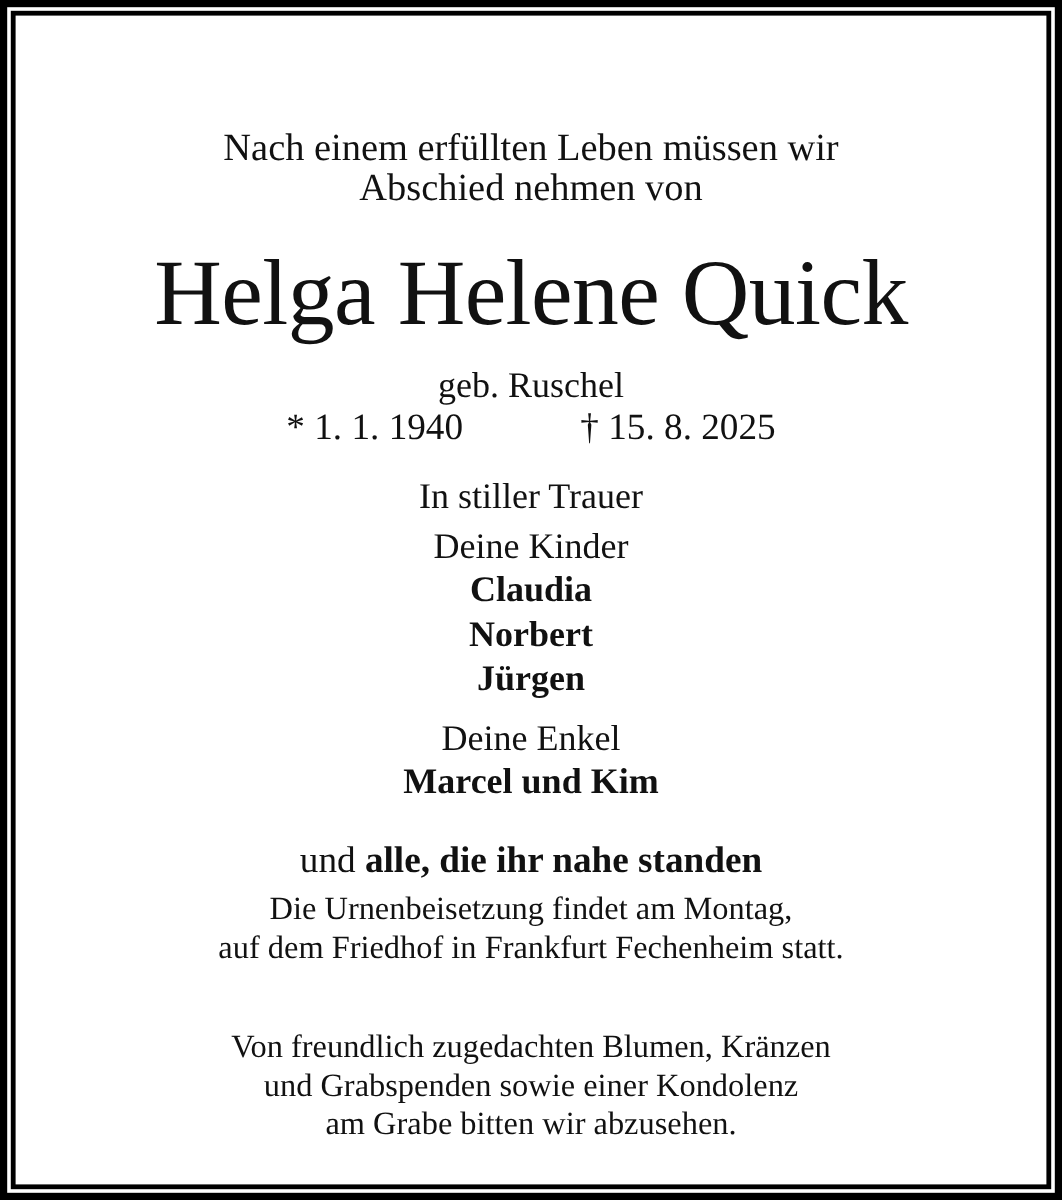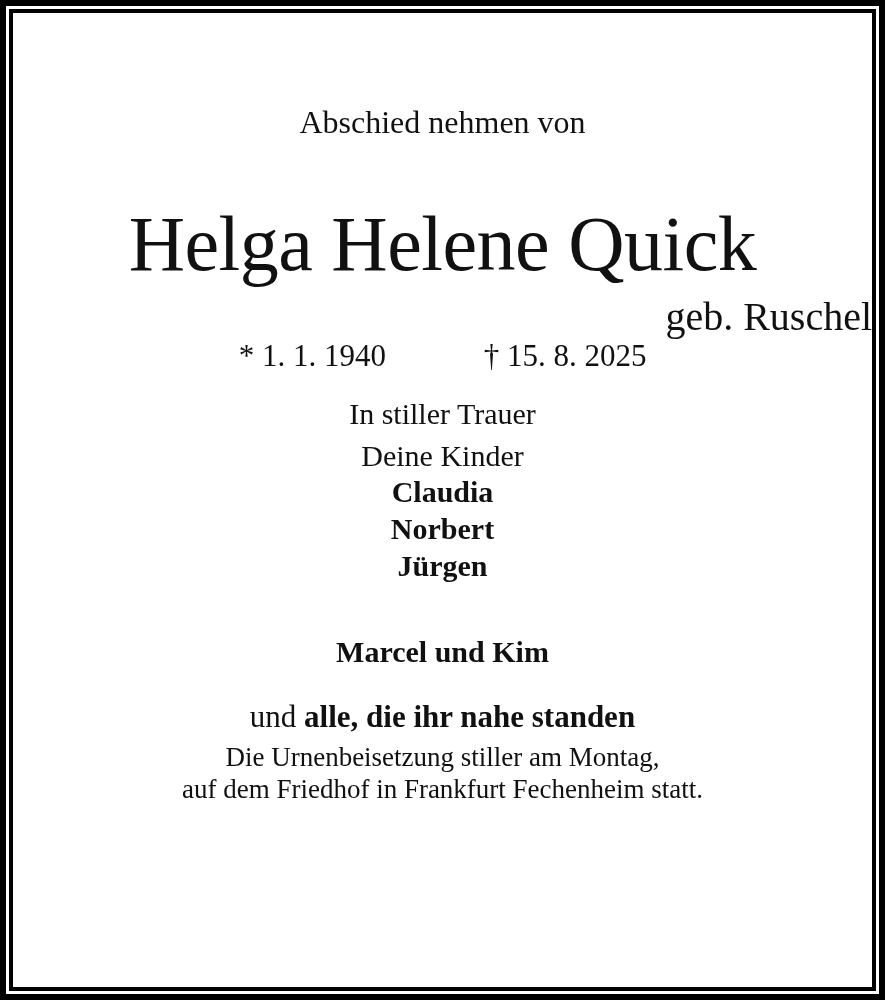--- a/index.html
+++ b/index.html
@@ -56,23 +56,22 @@
       font-size: 32px;
       line-height: 34px;
     }
     .name {
       top: 186px;
       font-size: 78px;
       line-height: 90px;
       letter-spacing: -0.5px;
     }
     .maiden {
-      top: 280px;
-      font-size: 40px;
-      text-align: right;
+      top: 292px;
+      font-size: 30px;
     }
     .dates {
       top: 325px;
       font-size: 31px;
     }
     .dates .birth { margin-right: 90px; text-align: right; }
     .t32 { font-size: 30px; font-family: Liberation Serif, serif; }
     .bold { font-weight: bold; }
     .mourning   { top: 384px; }
     .kinder-lbl { top: 426px; }
@@ -98,43 +97,50 @@
 <body>
 
 <div class="frame-outer"></div>
 <div class="frame-gap"></div>
 <div class="frame-inner"></div>
 
 <div class="card">
 
 
   <div class="line intro">
+    <span class="block-line">Nach einem erfüllten Leben müssen wir</span>
     <span class="block-line">Abschied nehmen von</span>
   </div>
 
   <div class="line name">Helga Helene Quick</div>
 
   <div class="line maiden">geb. Ruschel</div>
 
   <div class="line dates">
     <span class="birth">* 1. 1. 1940</span>
     <span class="death">† 15. 8. 2025</span>
   </div>
 
   <div class="line t32 mourning">In stiller Trauer</div>
   <div class="line t32 kinder-lbl">Deine Kinder</div>
   <div class="line t32 bold kid1">Claudia</div>
   <div class="line t32 bold kid2">Norbert</div>
   <div class="line t32 bold kid3">Jürgen</div>
+  <div class="line t32 enkel-lbl">Deine Enkel</div>
   <div class="line t32 bold enkel">Marcel und Kim</div>
 
   <div class="line others">
     <span>und</span>
     <span class="bold">alle, die ihr nahe standen</span>
   </div>
 
   <div class="line ceremony">
-    <span class="block-line">Die Urnenbeisetzung stiller am Montag,</span>
+    <span class="block-line">Die Urnenbeisetzung findet am Montag,</span>
     <span class="block-line">auf dem Friedhof in Frankfurt Fechenheim statt.</span>
   </div>
 
+  <div class="line request">
+    <span class="block-line">Von freundlich zugedachten Blumen, Kränzen</span>
+    <span class="block-line">und Grabspenden sowie einer Kondolenz</span>
+    <span class="block-line">am Grabe bitten wir abzusehen.</span>
+  </div>
 
 </div>
 
 </body></html>

